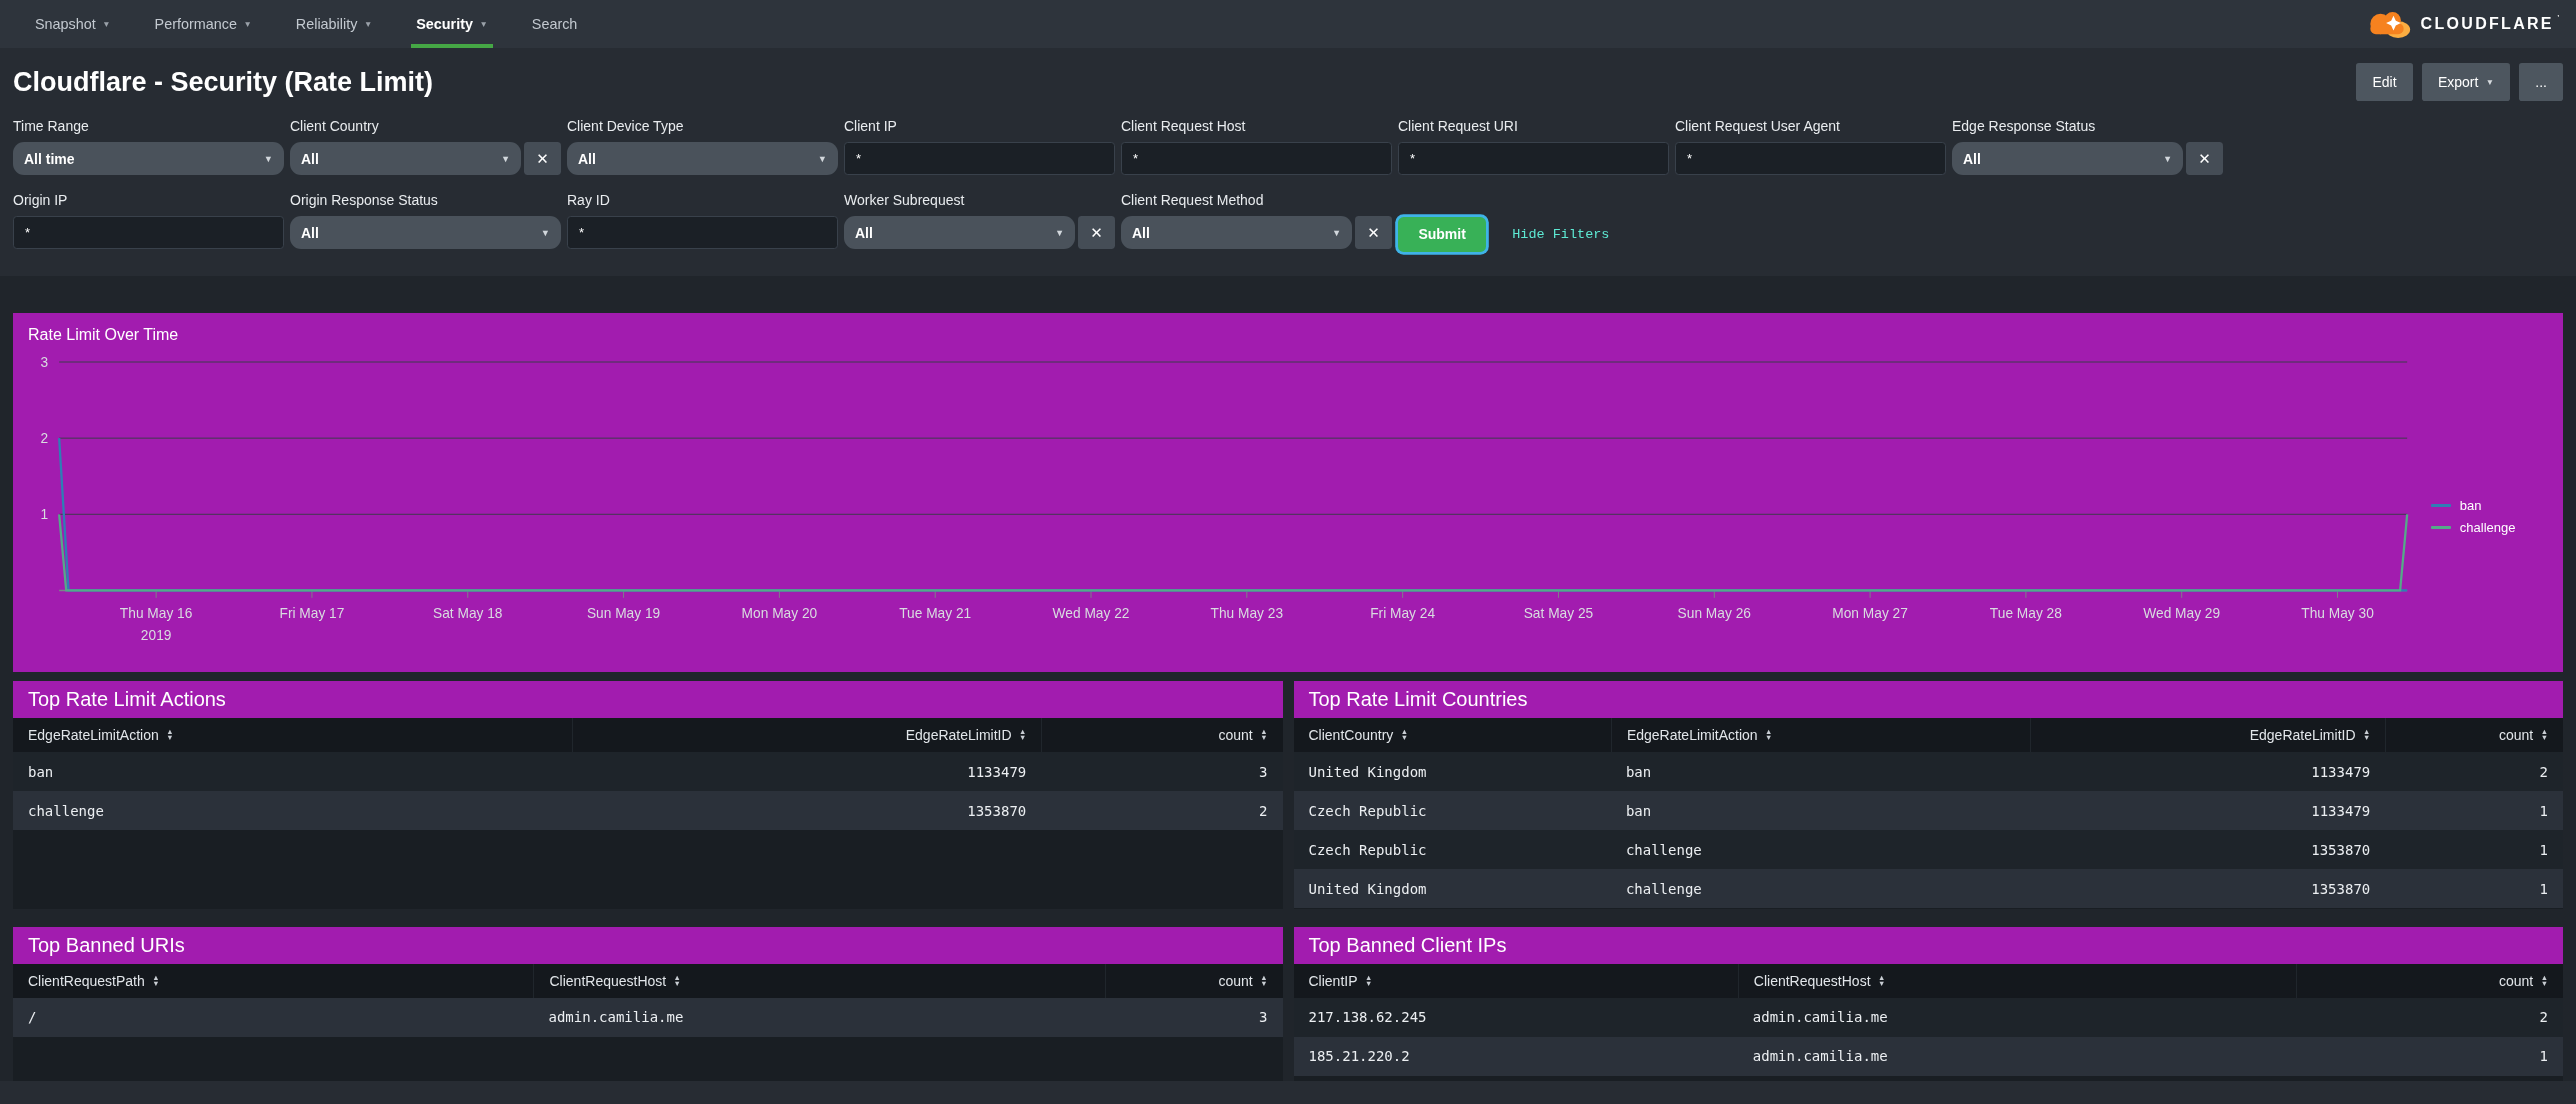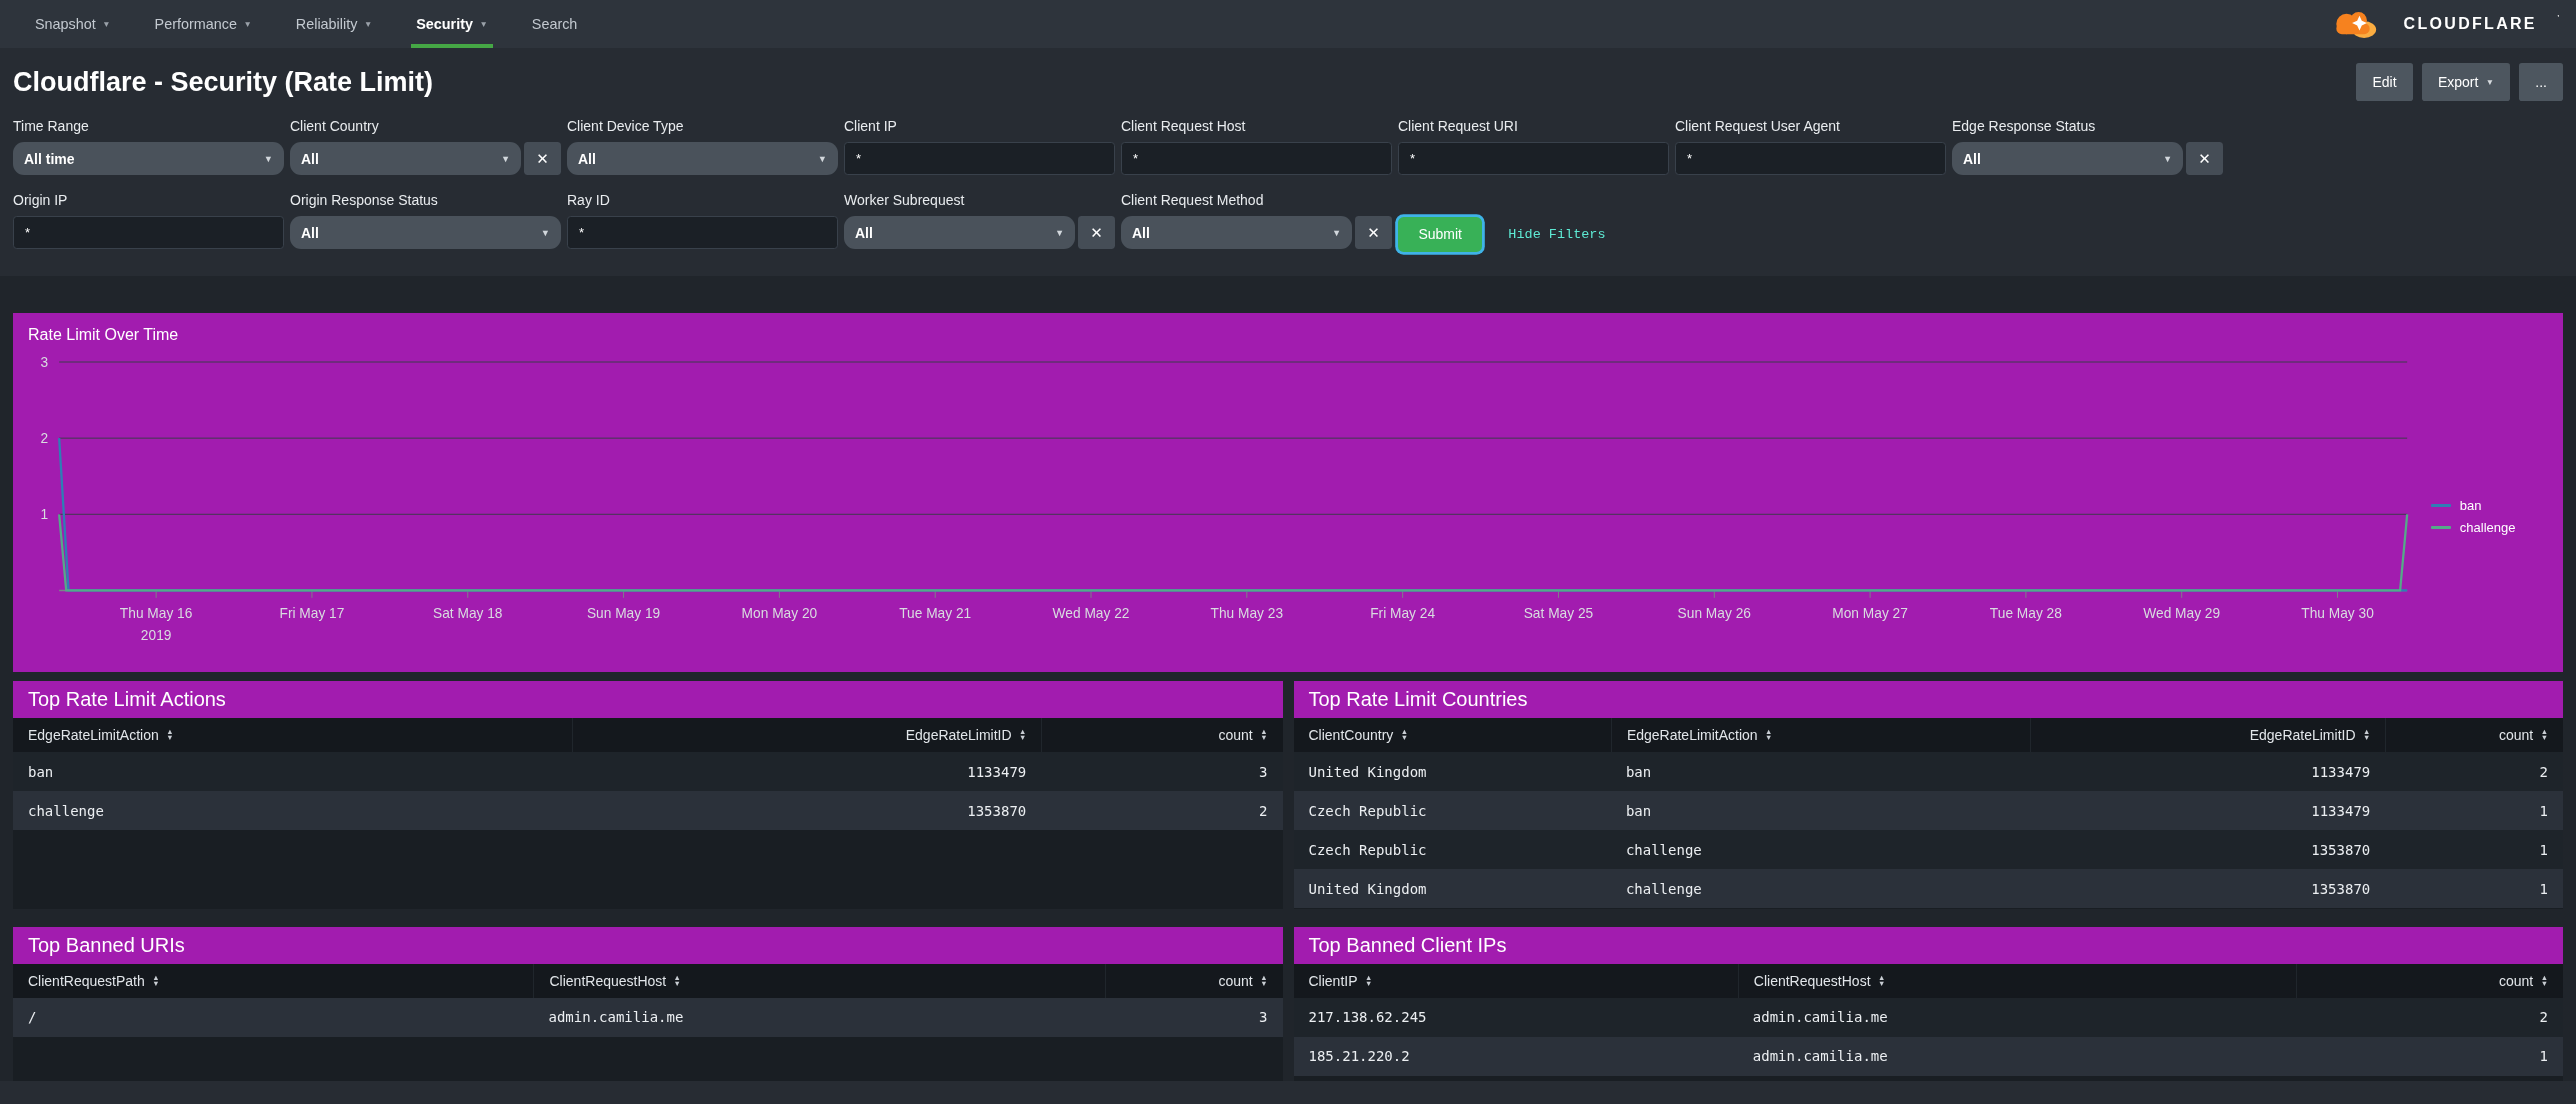--- a/index.html
+++ b/index.html
@@ -19,21 +19,21 @@
     display: flex; align-items: center; gap: 6.5px;
     padding: 0 22px; position: relative; cursor: pointer;
     font-size: 14.4px; color: #c3c9d0;
   }
   .nav-item.active { color: #ffffff; font-weight: 700; }
   .nav-item.active::after {
     content: ""; position: absolute; left: 16.7px; right: 16.7px; bottom: 0;
     height: 3.7px; background: #45a745;
   }
   .nav-caret { font-size: 8.4px; color: #9aa1a9; }
-  .brand { margin-left: auto; display: flex; align-items: center; gap: 26px; padding-right: 16.7px; }
+  .brand { margin-left: auto; display: flex; align-items: center; gap: 9px; padding-right: 16.7px; }
   .brand-name { font-size: 16px; font-weight: 800; letter-spacing: 2.3px; color: #ffffff; }
   .brand-mark { font-size: 9.3px; color: #ffffff; align-self: flex-start; margin-top: 13px; margin-left: -5.6px; }
   
   .header-row {
     display: flex; justify-content: space-between; align-items: center;
     padding: 15px 13px 7.4px 13px;
   }
   .page-title { font-size: 27px; font-weight: 700; color: #ffffff; }
   .hdr-buttons { display: flex; gap: 9.3px; }
   .btn {
@@ -60,21 +60,21 @@
     color: #fff; font-size: 15px; cursor: pointer; font-family: inherit;
   }
   .txt {
     width: 100%; height: 33px; background: #1b2026;
     border: 0.9px solid #39414b; border-radius: 3.7px;
     color: #ffffff; font-size: 13px; padding: 0 11px; font-family: inherit;
   }
   .submit-cell { grid-column: span 2; padding-top: 25px; display: flex; align-items: center; gap: 26px; }
   .submit-btn {
     background: #38b157; color: #fff; border: none; border-radius: 5.6px;
-    height: 35px; padding: 0 20.4px; font-size: 14px; font-weight: 400; cursor: pointer;
+    height: 35px; padding: 0 20.4px; font-size: 14px; font-weight: 700; cursor: pointer;
     box-shadow: 0 0 0 2.8px #3fb3e8; font-family: inherit;
   }
   .hide-filters { color: #5eead4; font-size: 13.5px; text-decoration: none; cursor: pointer; font-family: Liberation Mono, monospace; }
   
   .dash { background: #20252b; padding: 37px 13px 0 13px; }
   .panel { background: #a21caf; }
   .chart-panel { padding: 13px 15px 5.6px 15px; height: 359px; }
   .chart-title { font-size: 16px; color: #ffffff; margin-bottom: 5.6px; }
   .chart-body { display: flex; }
   .chart-svg { width: calc(100% - 128px); height: 299px; font-family: inherit; }

